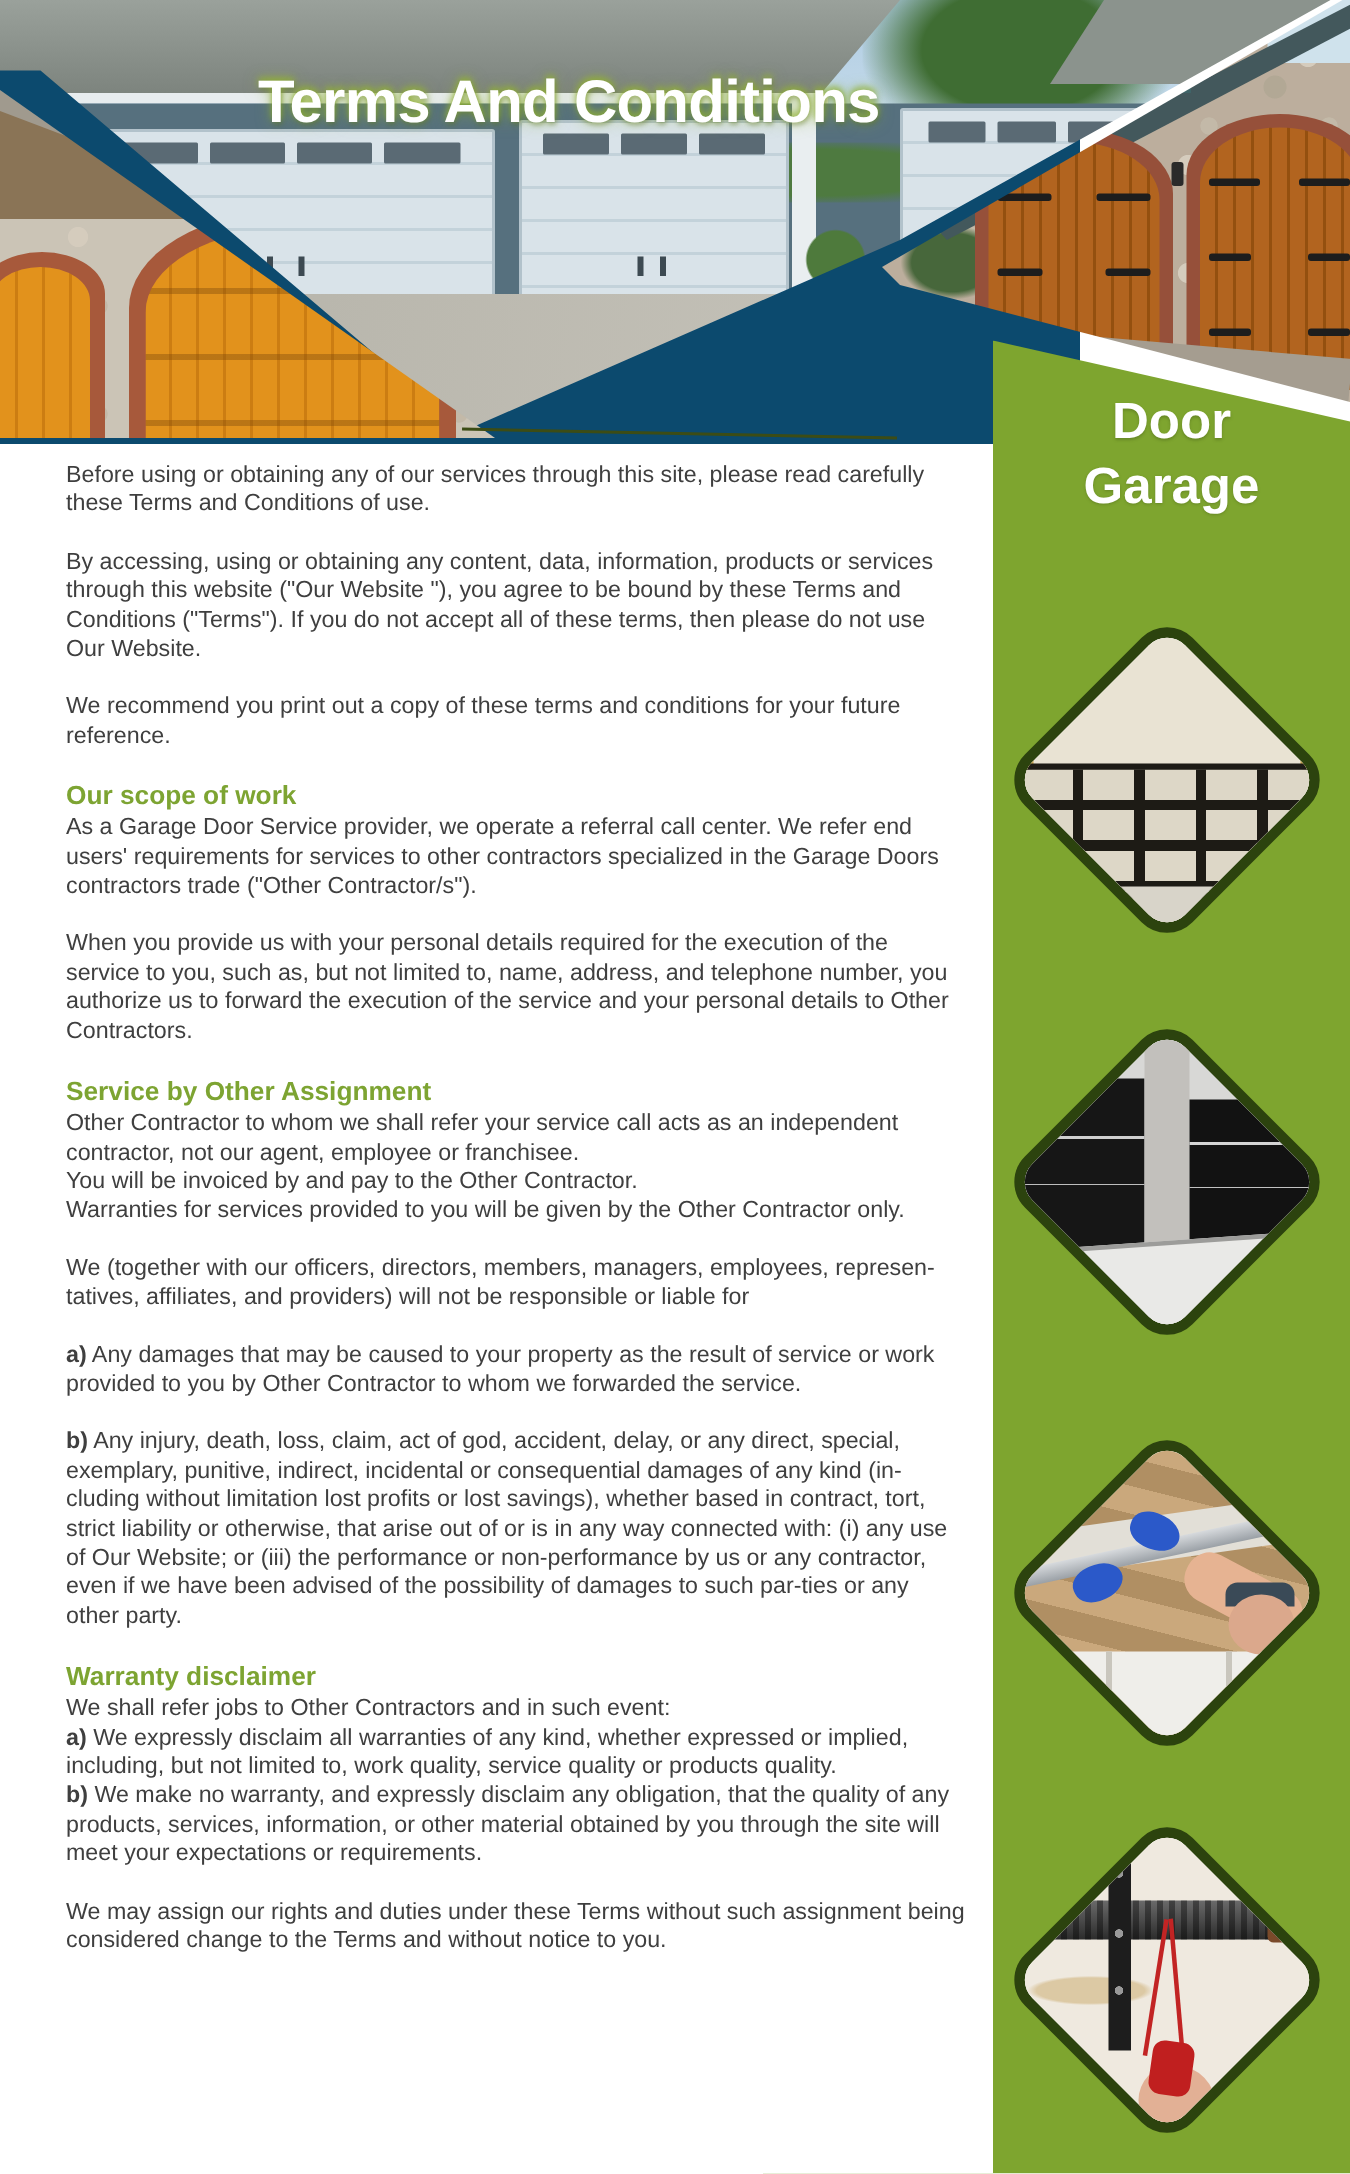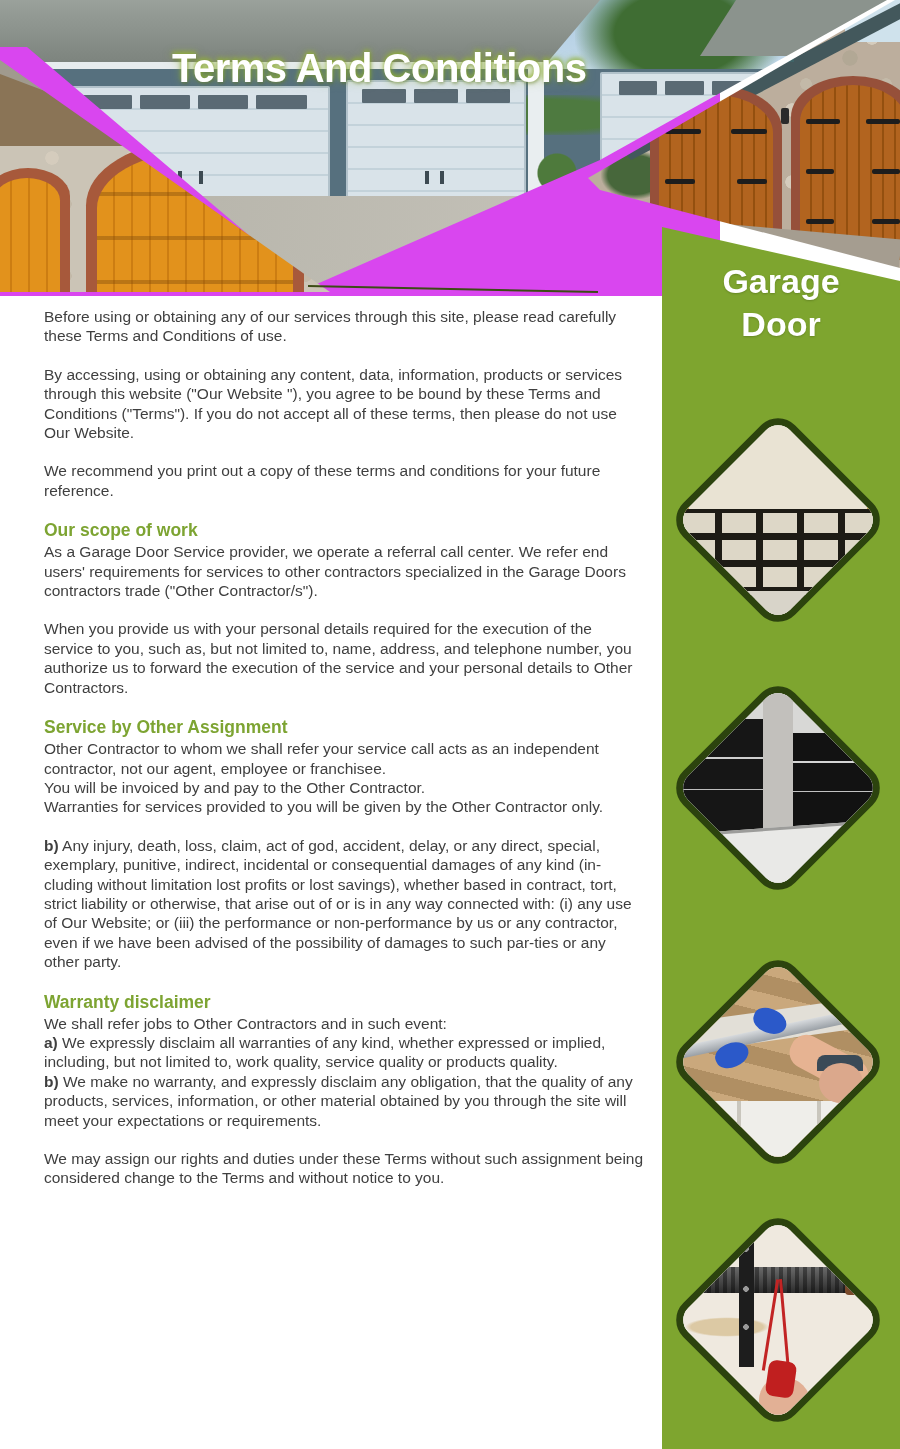--- a/index.html
+++ b/index.html
@@ -1,21 +1,21 @@
 <!DOCTYPE html>
 <html><head>
 <meta charset="utf-8">
 <title>Terms And Conditions</title>
 <style>
   html,body{margin:0;padding:0;background:#ffffff;}
   .page{position:relative;width:900px;height:1449px;margin:0 auto;overflow:hidden;
         font-family:"Liberation Sans",sans-serif;background:#ffffff;}
 
   
-  .hero{position:absolute;left:0;top:0;width:720px;height:296px;background:#d946ef;}
+  .hero{position:absolute;left:0;top:0;width:720px;height:296px;background:#0c4a6e;}
   .shape{position:absolute;inset:0;
          filter:drop-shadow(1px 1px 0 #3c4c15) drop-shadow(-1px -1px 0 #3c4c15);}
   .hero-center{clip-path:polygon(0px 0px,887px 0px,600px 160px,310px 287px,27px 47px,0px 47px);z-index:1;}
   .hero-left{clip-path:polygon(0px 60px,330px 292px,0px 292px);z-index:2;}
   .hero-right{clip-path:polygon(895px 0px,900px 0px,900px 268px,600px 190px,588px 178px);z-index:2;}
   .hero-title{position:absolute;left:172px;top:46px;margin:0;z-index:5;
       font-size:40px;font-weight:bold;letter-spacing:-.5px;color:#ffffff;
       text-shadow:0 -2px 4px rgba(146,178,51,.85),0 0 10px rgba(146,178,51,.55),1px 2px 3px rgba(80,100,30,.35);}
   .hero-bottom-line{position:absolute;left:308px;top:288px;width:290px;height:2px;
       background:#3c4c15;transform:rotate(1.2deg);z-index:3;}
@@ -260,22 +260,22 @@
       <div class="r-pave"></div>
     </div>
 
     <div class="hero-bottom-line"></div>
     <h1 class="hero-title">Terms And Conditions</h1>
   </div>
 
   <div class="green-panel"></div>
 
   <div class="brand">
+    <div>Door</div>
     <div>Garage</div>
-    <div>Door</div>
   </div>
 
   <div class="diamond d1">
     <div class="ph">
       <div class="g-wall"></div>
         <div class="g-lampL"></div>
         <div class="g-lampR"></div>
       <div class="g-door"></div>
         <div class="g-drive"></div>
     </div>
@@ -320,19 +320,21 @@
 
   <div class="content">
       <p>Before using or obtaining any of our services through this site, please read carefully these Terms and Conditions of use.</p>
       <p>By accessing, using or obtaining any content, data, information, products or services through this website ("Our Website "), you agree to be bound by these Terms and Conditions ("Terms"). If you do not accept all of these terms, then please do not use Our Website.</p>
       <p>We recommend you print out a copy of these terms and conditions for your future reference.</p>
       <h2>Our scope of work</h2>
       <p>As a Garage Door Service provider, we operate a referral call center. We refer end users' requirements for services to other contractors specialized in the Garage Doors contractors trade ("Other Contractor/s").</p>
       <p>When you provide us with your personal details required for the execution of the service to you, such as, but not limited to, name, address, and telephone number, you authorize us to forward the execution of the service and your personal details to Other Contractors.</p>
       <h2>Service by Other Assignment</h2>
       <p>Other Contractor to whom we shall refer your service call acts as an independent contractor, not our agent, employee or franchisee.<br>You will be invoiced by and pay to the Other Contractor.<br>Warranties for services provided to you will be given by the Other Contractor only.</p>
+      <p>We (together with our officers, directors, members, managers, employees, represen-tatives, affiliates, and providers) will not be responsible or liable for</p>
+      <p><b>a)</b> Any damages that may be caused to your property as the result of service or work provided to you by Other Contractor to whom we forwarded the service.</p>
       <p><b>b)</b> Any injury, death, loss, claim, act of god, accident, delay, or any direct, special, exemplary, punitive, indirect, incidental or consequential damages of any kind (in-cluding without limitation lost profits or lost savings), whether based in contract, tort, strict liability or otherwise, that arise out of or is in any way connected with: (i) any use of Our Website; or (iii) the performance or non-performance by us or any contractor, even if we have been advised of the possibility of damages to such par-ties or any other party.</p>
       <h2>Warranty disclaimer</h2>
       <p>We shall refer jobs to Other Contractors and in such event:<br><b>a)</b> We expressly disclaim all warranties of any kind, whether expressed or implied, including, but not limited to, work quality, service quality or products quality.<br><b>b)</b> We make no warranty, and expressly disclaim any obligation, that the quality of any products, services, information, or other material obtained by you through the site will meet your expectations or requirements.</p>
       <p>We may assign our rights and duties under these Terms without such assignment being considered change to the Terms and without notice to you.</p>
     </div>
 
 </div>
 
 </body></html>

